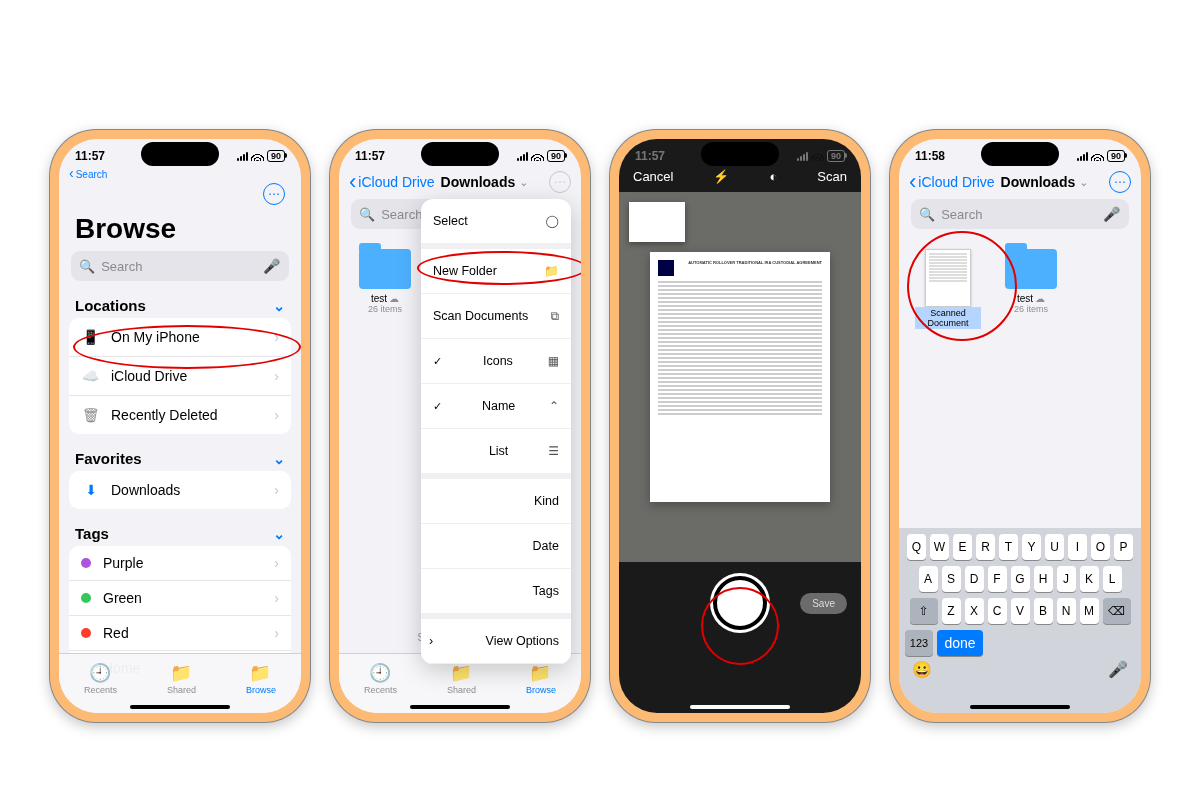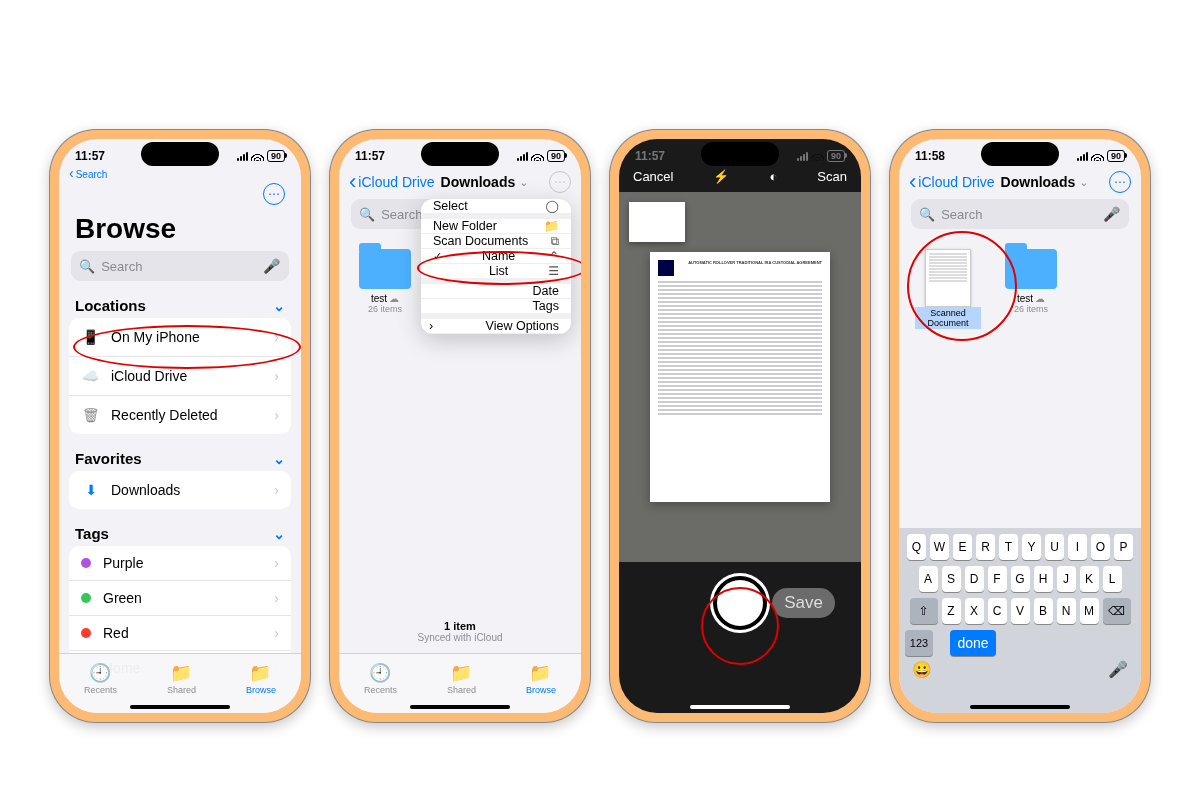--- a/index.html
+++ b/index.html
@@ -49,53 +49,53 @@
   .nav2 .title{font-weight:600;margin-left:6px}
   .nav2 .dc{color:#8e8e93;margin-left:4px;font-size:11px}
   .nav2 .more{margin-left:auto}
   .folder-area{padding:10px 16px;display:flex;gap:20px;align-items:flex-start}
   .folder{display:flex;flex-direction:column;align-items:center;width:60px}
   .folder-ico{width:52px;height:40px;background:#4db0ff;border-radius:4px;position:relative}
   .folder-ico::before{content:"";position:absolute;top:-6px;left:0;width:22px;height:8px;background:#4db0ff;border-radius:3px 3px 0 0}
   .folder .fname{font-size:10px;margin-top:4px;display:flex;align-items:center;gap:2px}
   .folder .fmeta{font-size:9px;color:#8e8e93}
   .popup{position:absolute;top:60px;right:10px;width:150px;background:#fff;border-radius:12px;box-shadow:0 6px 24px rgba(0,0,0,.2);overflow:hidden;z-index:5}
-  .popup .prow{display:flex;align-items:center;justify-content:space-between;padding:0 12px;font-size:12.5px;border-bottom:.5px solid #eee}
+  .popup .prow{display:flex;align-items:center;justify-content:space-between;padding:15px 12px;font-size:12.5px;border-bottom:.5px solid #eee}
   .popup .prow.sep{border-bottom:6px solid #f0f0f3}
   .popup .prow .pi{color:#555;font-size:12px}
   .popup .prow.check::before{content:"✓";margin-right:6px;font-size:11px}
   .popup .prow.nocheck::before{content:"";margin-right:16px}
   .sync-foot{position:absolute;bottom:70px;left:0;right:0;text-align:center;font-size:11px}
   .sync-foot .s2{color:#8e8e93;font-size:10px}
   
   .camscreen{background:#1a1a1a;color:#fff}
   .camtop{display:flex;justify-content:space-between;align-items:center;padding:4px 14px;font-size:13px}
   .cambody{background:#6b6b68;height:370px;margin-top:4px;position:relative;display:flex;align-items:center;justify-content:center}
   .doc{width:180px;height:250px;background:#fff;box-shadow:0 3px 10px rgba(0,0,0,.3);display:flex;flex-direction:column;padding:8px;font-size:4px;color:#333}
   .doc .dline{height:2px;background:#ccc;margin:1px 0}
   .doc .dhead{display:flex;justify-content:space-between;margin-bottom:4px}
   .doc .dlogo{width:16px;height:16px;background:#004;}
   .doc .dtitle{font-size:4px;text-align:right;font-weight:bold}
   .thumb{position:absolute;top:10px;left:10px;width:56px;height:40px;background:#fff;box-shadow:0 2px 6px rgba(0,0,0,.4)}
   .shutter-row{display:flex;align-items:center;justify-content:center;padding:14px 0;position:relative}
   .shutter{width:54px;height:54px;border-radius:50%;background:#fff;border:4px solid #000;box-shadow:0 0 0 3px #fff}
-  .savebtn{position:absolute;right:26px;background:#6b6b6b;color:#ddd;border-radius:16px;padding:5px 12px;font-size:17px}
+  .savebtn{position:absolute;right:14px;background:#6b6b6b;color:#ddd;border-radius:16px;padding:5px 12px;font-size:10px}
   
   .scanned-thumb{width:46px;height:58px;background:#fff;border:1px solid #ccc;box-shadow:0 1px 3px rgba(0,0,0,.2);display:flex;flex-direction:column;padding:3px;gap:1px}
   .scanned-thumb i{display:block;height:2px;background:#ddd}
   .scanned-item{display:flex;flex-direction:column;align-items:center;width:66px}
   .scanned-name{font-size:9px;text-align:center;background:#b5d5ff;padding:1px 2px;position:relative}
   .keyboard{position:absolute;bottom:0;left:0;right:0;background:#d1d4da;padding:6px 3px 34px}
   .krow{display:flex;justify-content:center;gap:4px;margin-bottom:6px}
   .key{background:#fff;border-radius:4px;box-shadow:0 1px 0 #888;width:19px;height:26px;display:flex;align-items:center;justify-content:center;font-size:12px}
   .key.wide{width:28px;background:#adb3bd}
   .key.space{flex:1;font-size:12px}
   .key.done{background:#007aff;color:#fff;width:46px;font-size:14px}
   .key.num{width:28px;background:#adb3bd;font-size:11px}
-  .kbot{display:flex;gap:17px;padding:0 3px}
+  .kbot{display:flex;gap:4px;padding:0 3px}
   .kemoji{display:flex;justify-content:space-between;padding:4px 10px 0;font-size:16px;color:#555}
   .annot{position:absolute;border:2.5px solid #e10000;border-radius:50%;pointer-events:none;z-index:20}
   
   .c-purple{background:#af52de}.c-green{background:#34c759}.c-red{background:#ff3b30}.c-home{background:#fff;border:1.5px solid #bbb}
   .cloud-ico{color:#2aa9ff}
   .phone-ico{color:#888}
   .trash-ico{color:#888}
   .dl-ico{color:#007aff}
   .status-dark .statusbar, .status-dark .sig i, .status-dark .batt{color:#fff}
   .status-dark .sig i{background:#fff}
@@ -262,26 +262,33 @@
           </div>
         <div class="prow">
             <span>New Folder</span>
             <span class="pi">📁</span>
           </div>
         <div class="prow">
             <span>Scan Documents</span>
             <span class="pi">⧉</span>
           </div>
         <div class="prow check">
+            <span>Icons</span>
+            <span class="pi">▦</span>
+          </div>
+        <div class="prow check">
             <span>Name</span>
             <span class="pi">⌃</span>
           </div>
         <div class="prow nocheck sep">
             <span>List</span>
             <span class="pi">☰</span>
+          </div>
+        <div class="prow nocheck">
+            <span>Kind</span>
           </div>
         <div class="prow nocheck">
             <span>Date</span>
           </div>
         <div class="prow nocheck sep">
             <span>Tags</span>
           </div>
         <div class="prow">
             <span style="margin-left:-4px">› </span>
             <span>View Options</span>

